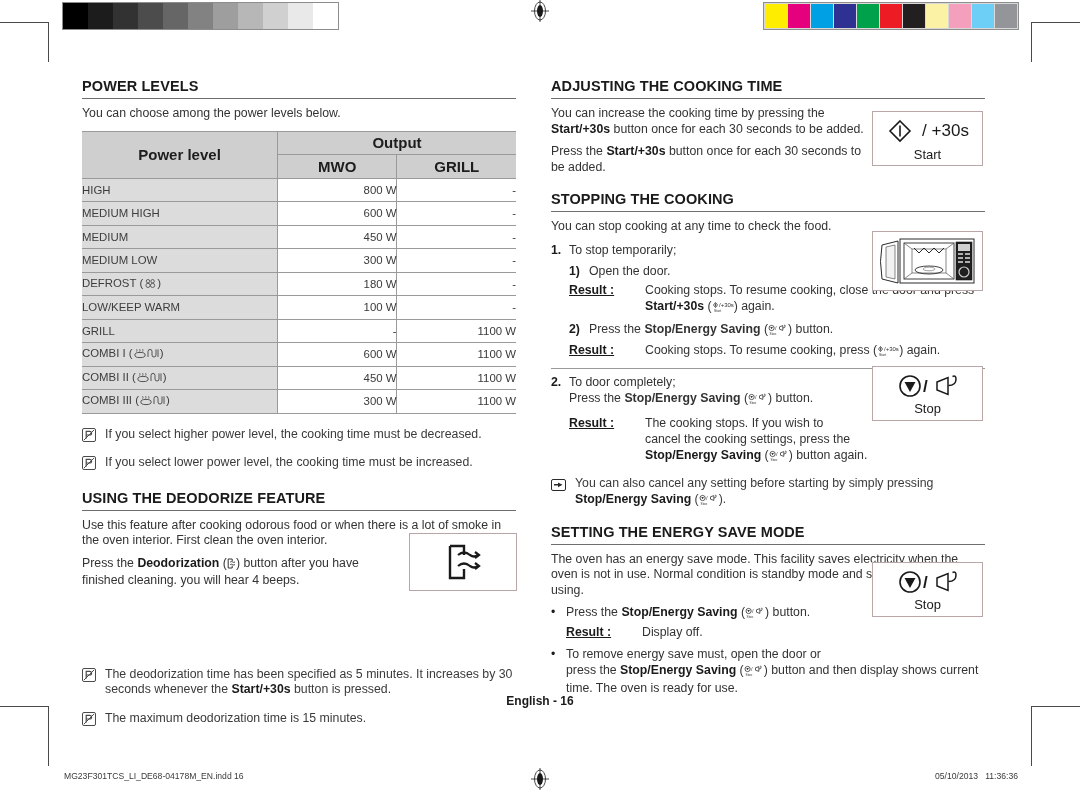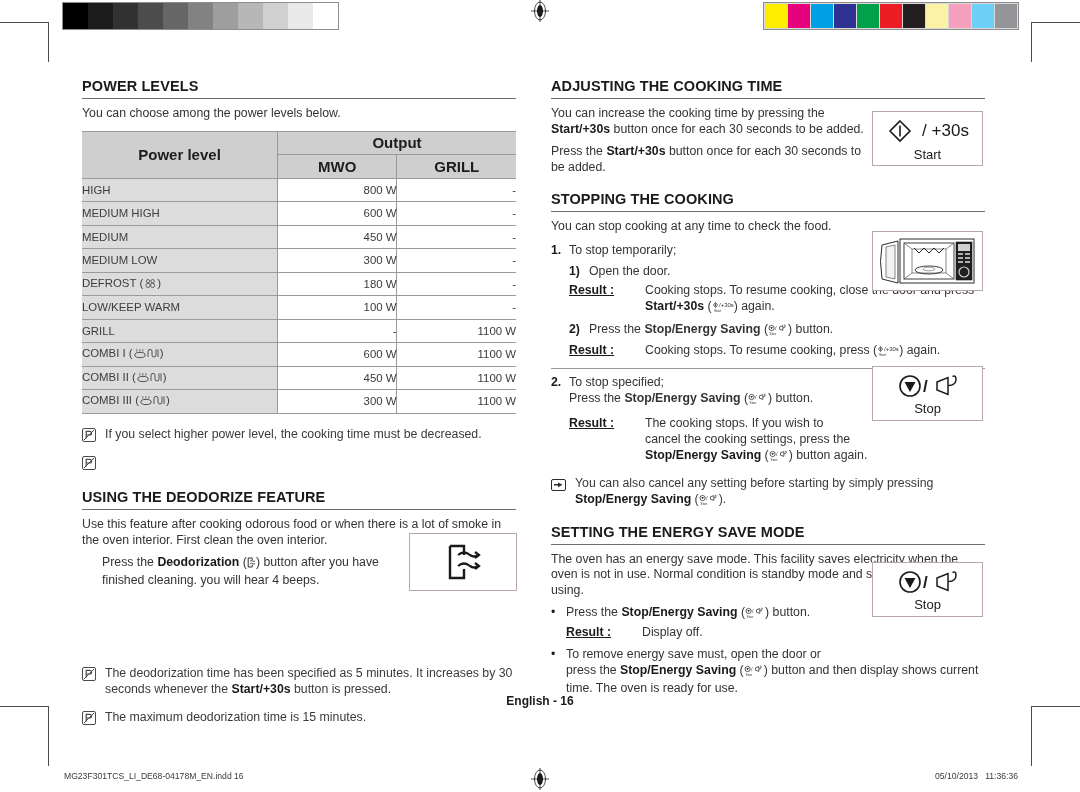--- a/index.html
+++ b/index.html
@@ -450,26 +450,27 @@
   </div>
 
   <div class="note">
     <span class="note-ico">
       <svg width="14" height="14" viewBox="0 0 14 14">
         <rect x="0.5" y="0.5" width="13" height="13" rx="1.5" fill="#ffffff" stroke="#4a4a4a" stroke-width="1"></rect>
         <path d="M4.2 10.6 L4.2 3.3 L7.6 3.3 Q9.6 3.3 9.6 5.2 Q9.6 7.0 7.6 7.0 L4.2 7.0" fill="none" stroke="#4a4a4a" stroke-width="1.2"></path>
         <line x1="2" y1="12" x2="12" y2="2" stroke="#4a4a4a" stroke-width="1"></line>
       </svg>
     </span>
+    <span class="note-txt">If you select lower power level, the cooking time must be increased.</span>
   </div>
 
   <h2 class="section-title" style="margin-top:19px;">USING THE DEODORIZE FEATURE</h2>
   <p class="body-text">Use this feature after cooking odorous food or when there is a lot of smoke in the oven interior. First clean the oven interior.</p>
 
-  <p class="body-text" style="width:300px;margin-left:20px;">
+  <p class="body-text" style="width:300px;">
     <span>Press the </span><b>Deodorization</b><span> (</span><span class="inline-key"><svg width="9" height="11" viewBox="0 0 9 11">
           <path d="M1.2 1 L1.2 10 L5.2 10 L5.2 7.6" fill="none" stroke="#333" stroke-width="1"></path>
           <path d="M1.2 1 L5.2 1 L5.2 3.2" fill="none" stroke="#333" stroke-width="1"></path>
           <path d="M3.2 4 Q4.4 3.2 5.6 4 Q6.8 4.8 8 4" fill="none" stroke="#333" stroke-width="0.9"></path>
           <path d="M3.2 6.6 Q4.4 5.8 5.6 6.6 Q6.8 7.4 8 6.6" fill="none" stroke="#333" stroke-width="0.9"></path>
         </svg></span><span>) button after you have finished cleaning. you will hear 4 beeps.</span>
   </p>
 
   <div class="fig-box" style="left:327px; top:455px; width:108px; height:58px;">
     <svg width="42" height="40" viewBox="0 0 42 40">
@@ -561,21 +562,21 @@
             <text x="2" y="10.5" font-size="3.4" fill="#333" font-family="Liberation Sans, sans-serif">Start</text>
             <text x="7" y="6" font-size="6" fill="#333" font-family="Liberation Sans, sans-serif">/+30s</text>
           </svg></span><span>) again.</span></span>
   </div>
 
   <div class="divider-rule"></div>
 
   <div class="num-item" style="margin-top:5px;">
     <span class="num">2.</span>
     <span>
-      <span>To stop specified;</span><br>
+      <span>To door completely;</span><br>
       <span>Press the </span><b>Stop/Energy Saving</b><span> (</span><span class="inline-key"><svg width="20" height="11" viewBox="0 0 20 11">
             <circle cx="3.6" cy="4" r="2.6" fill="none" stroke="#333" stroke-width="0.8"></circle>
             <path d="M2.3 3 L4.9 3 L3.6 5.2 Z" fill="#333"></path>
             <text x="1.6" y="10.5" font-size="3.2" fill="#333" font-family="Liberation Sans, sans-serif">Stop</text>
             <text x="7" y="6" font-size="5.6" fill="#333" font-family="Liberation Sans, sans-serif">/</text>
             <path d="M11.5 2.8 L14.8 1.6 L14.8 6.4 L11.5 5.2 Z" fill="none" stroke="#333" stroke-width="0.8"></path>
             <path d="M15 4 Q17.2 4 17.2 2 Q17.2 0.8 16.2 1.2" fill="none" stroke="#333" stroke-width="0.8"></path>
           </svg></span><span>) button.</span>
     </span>
   </div>

